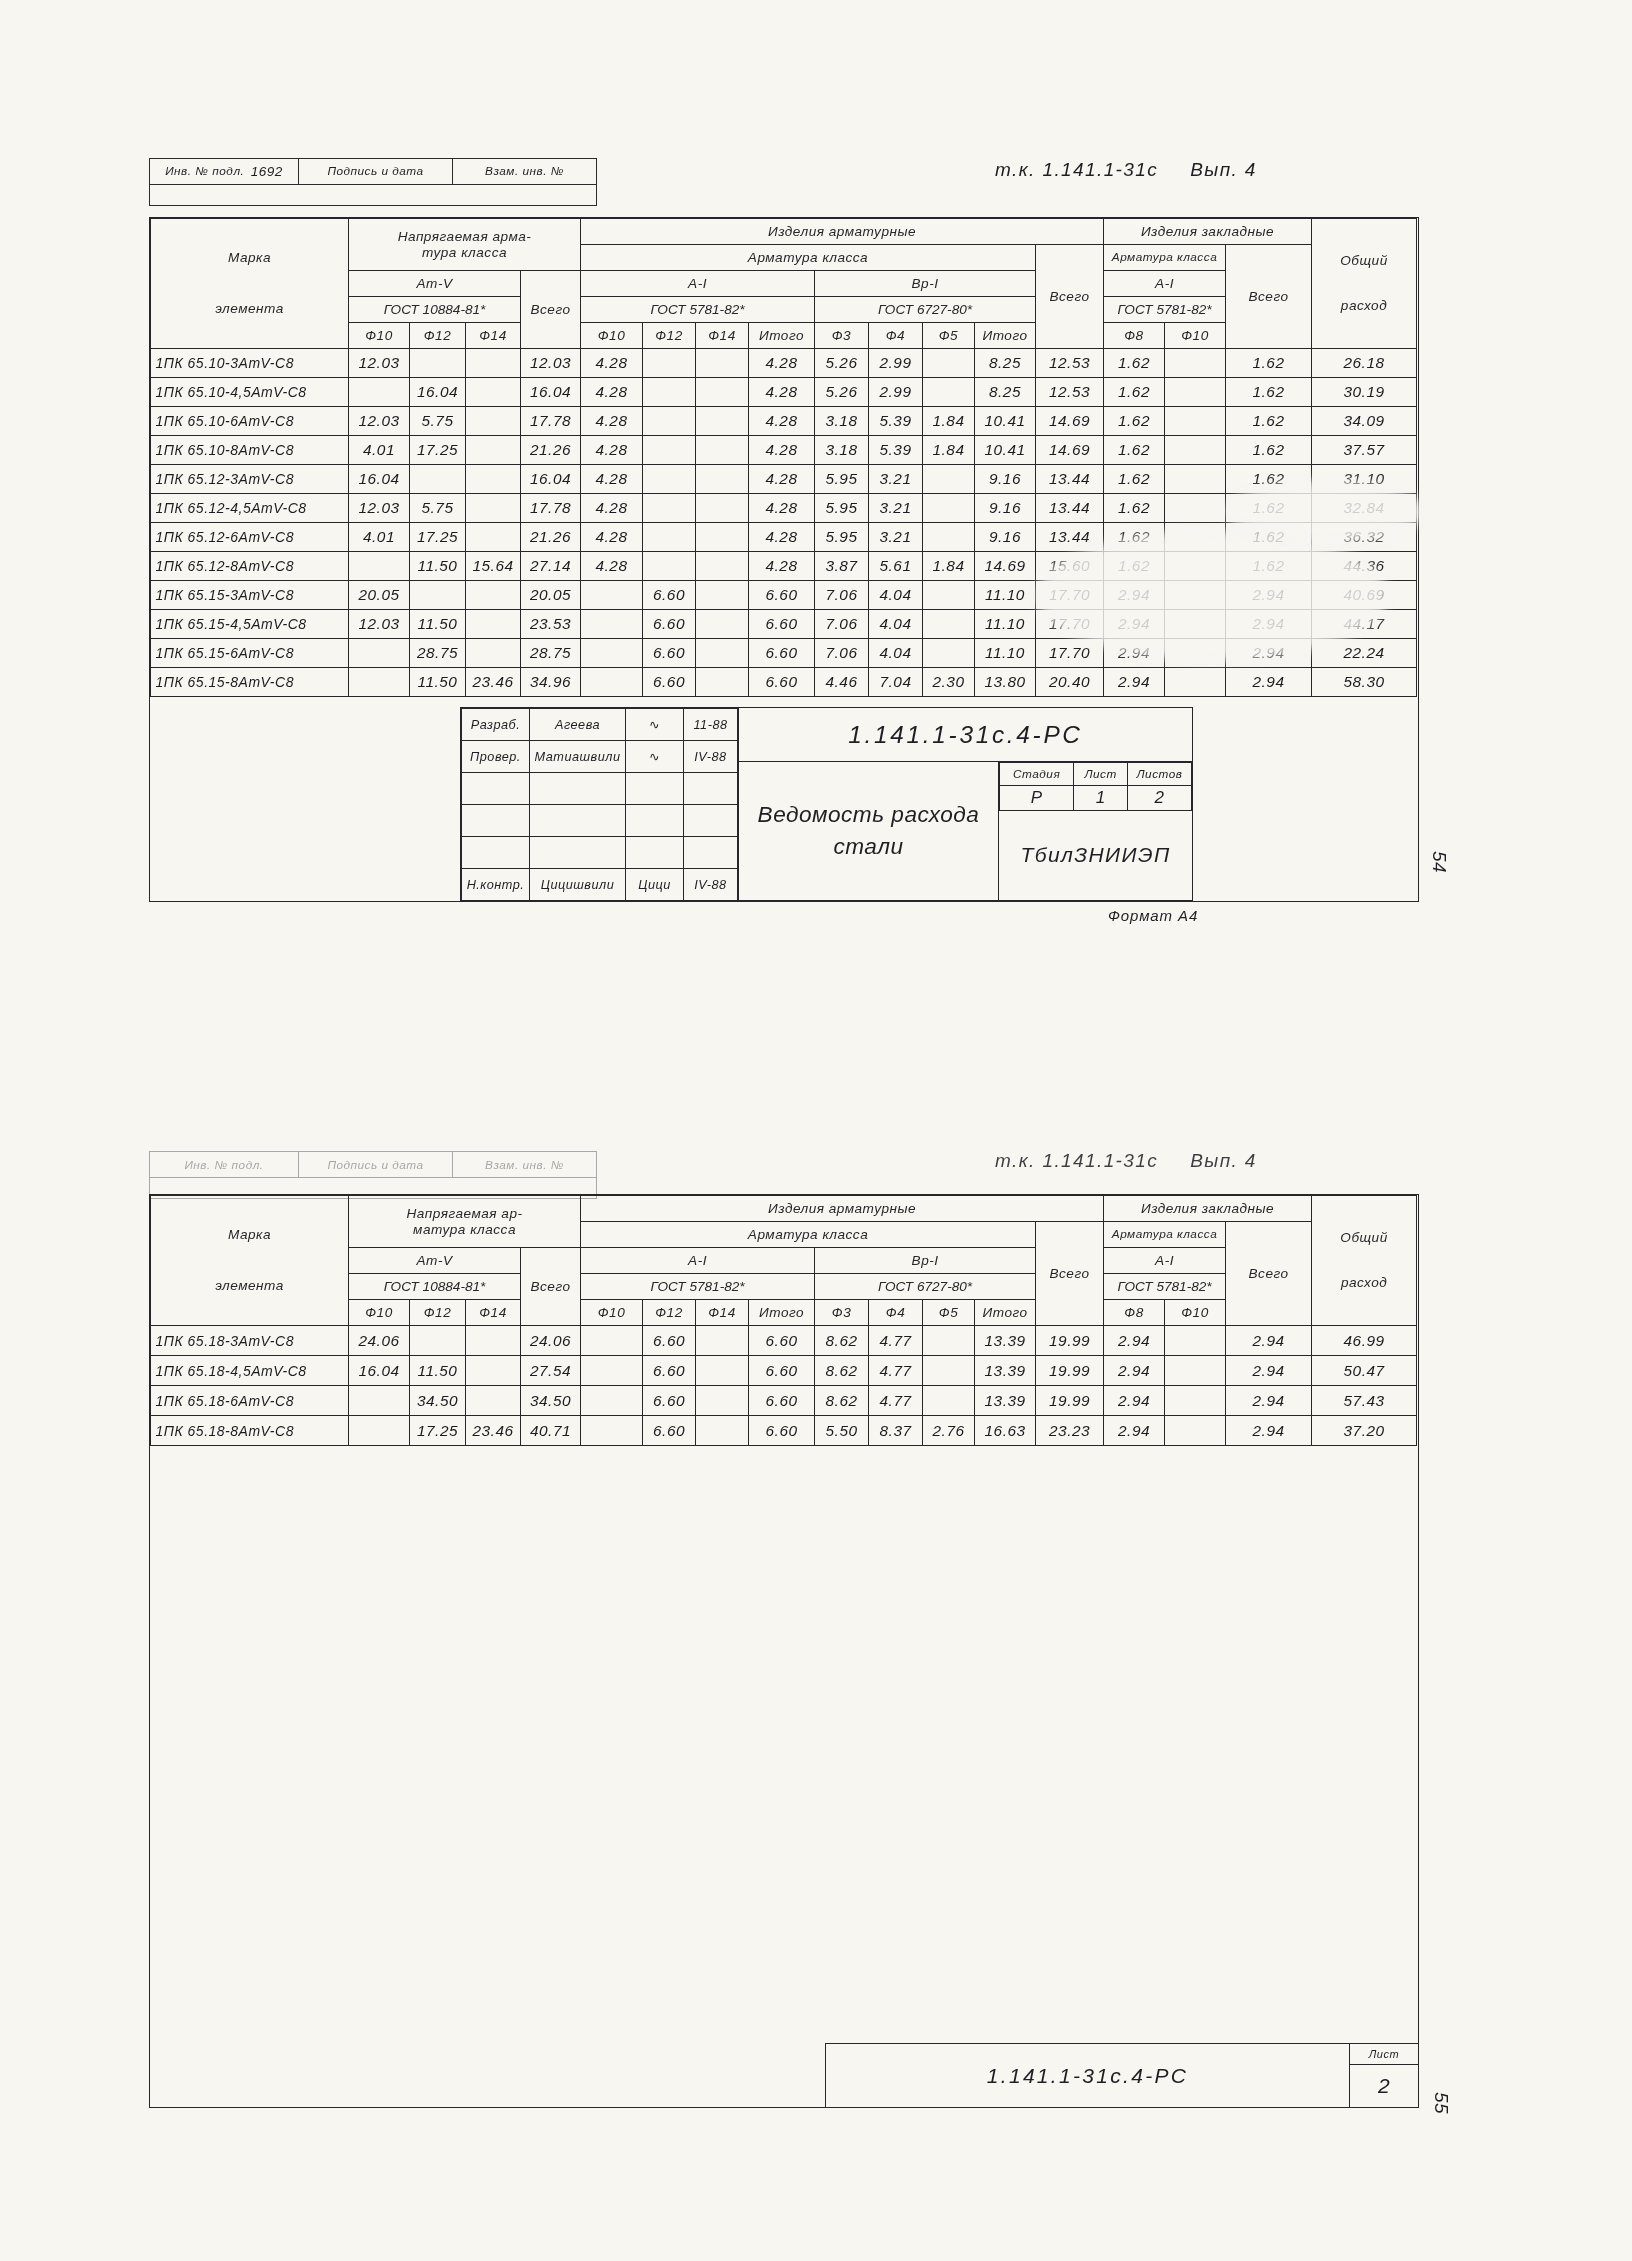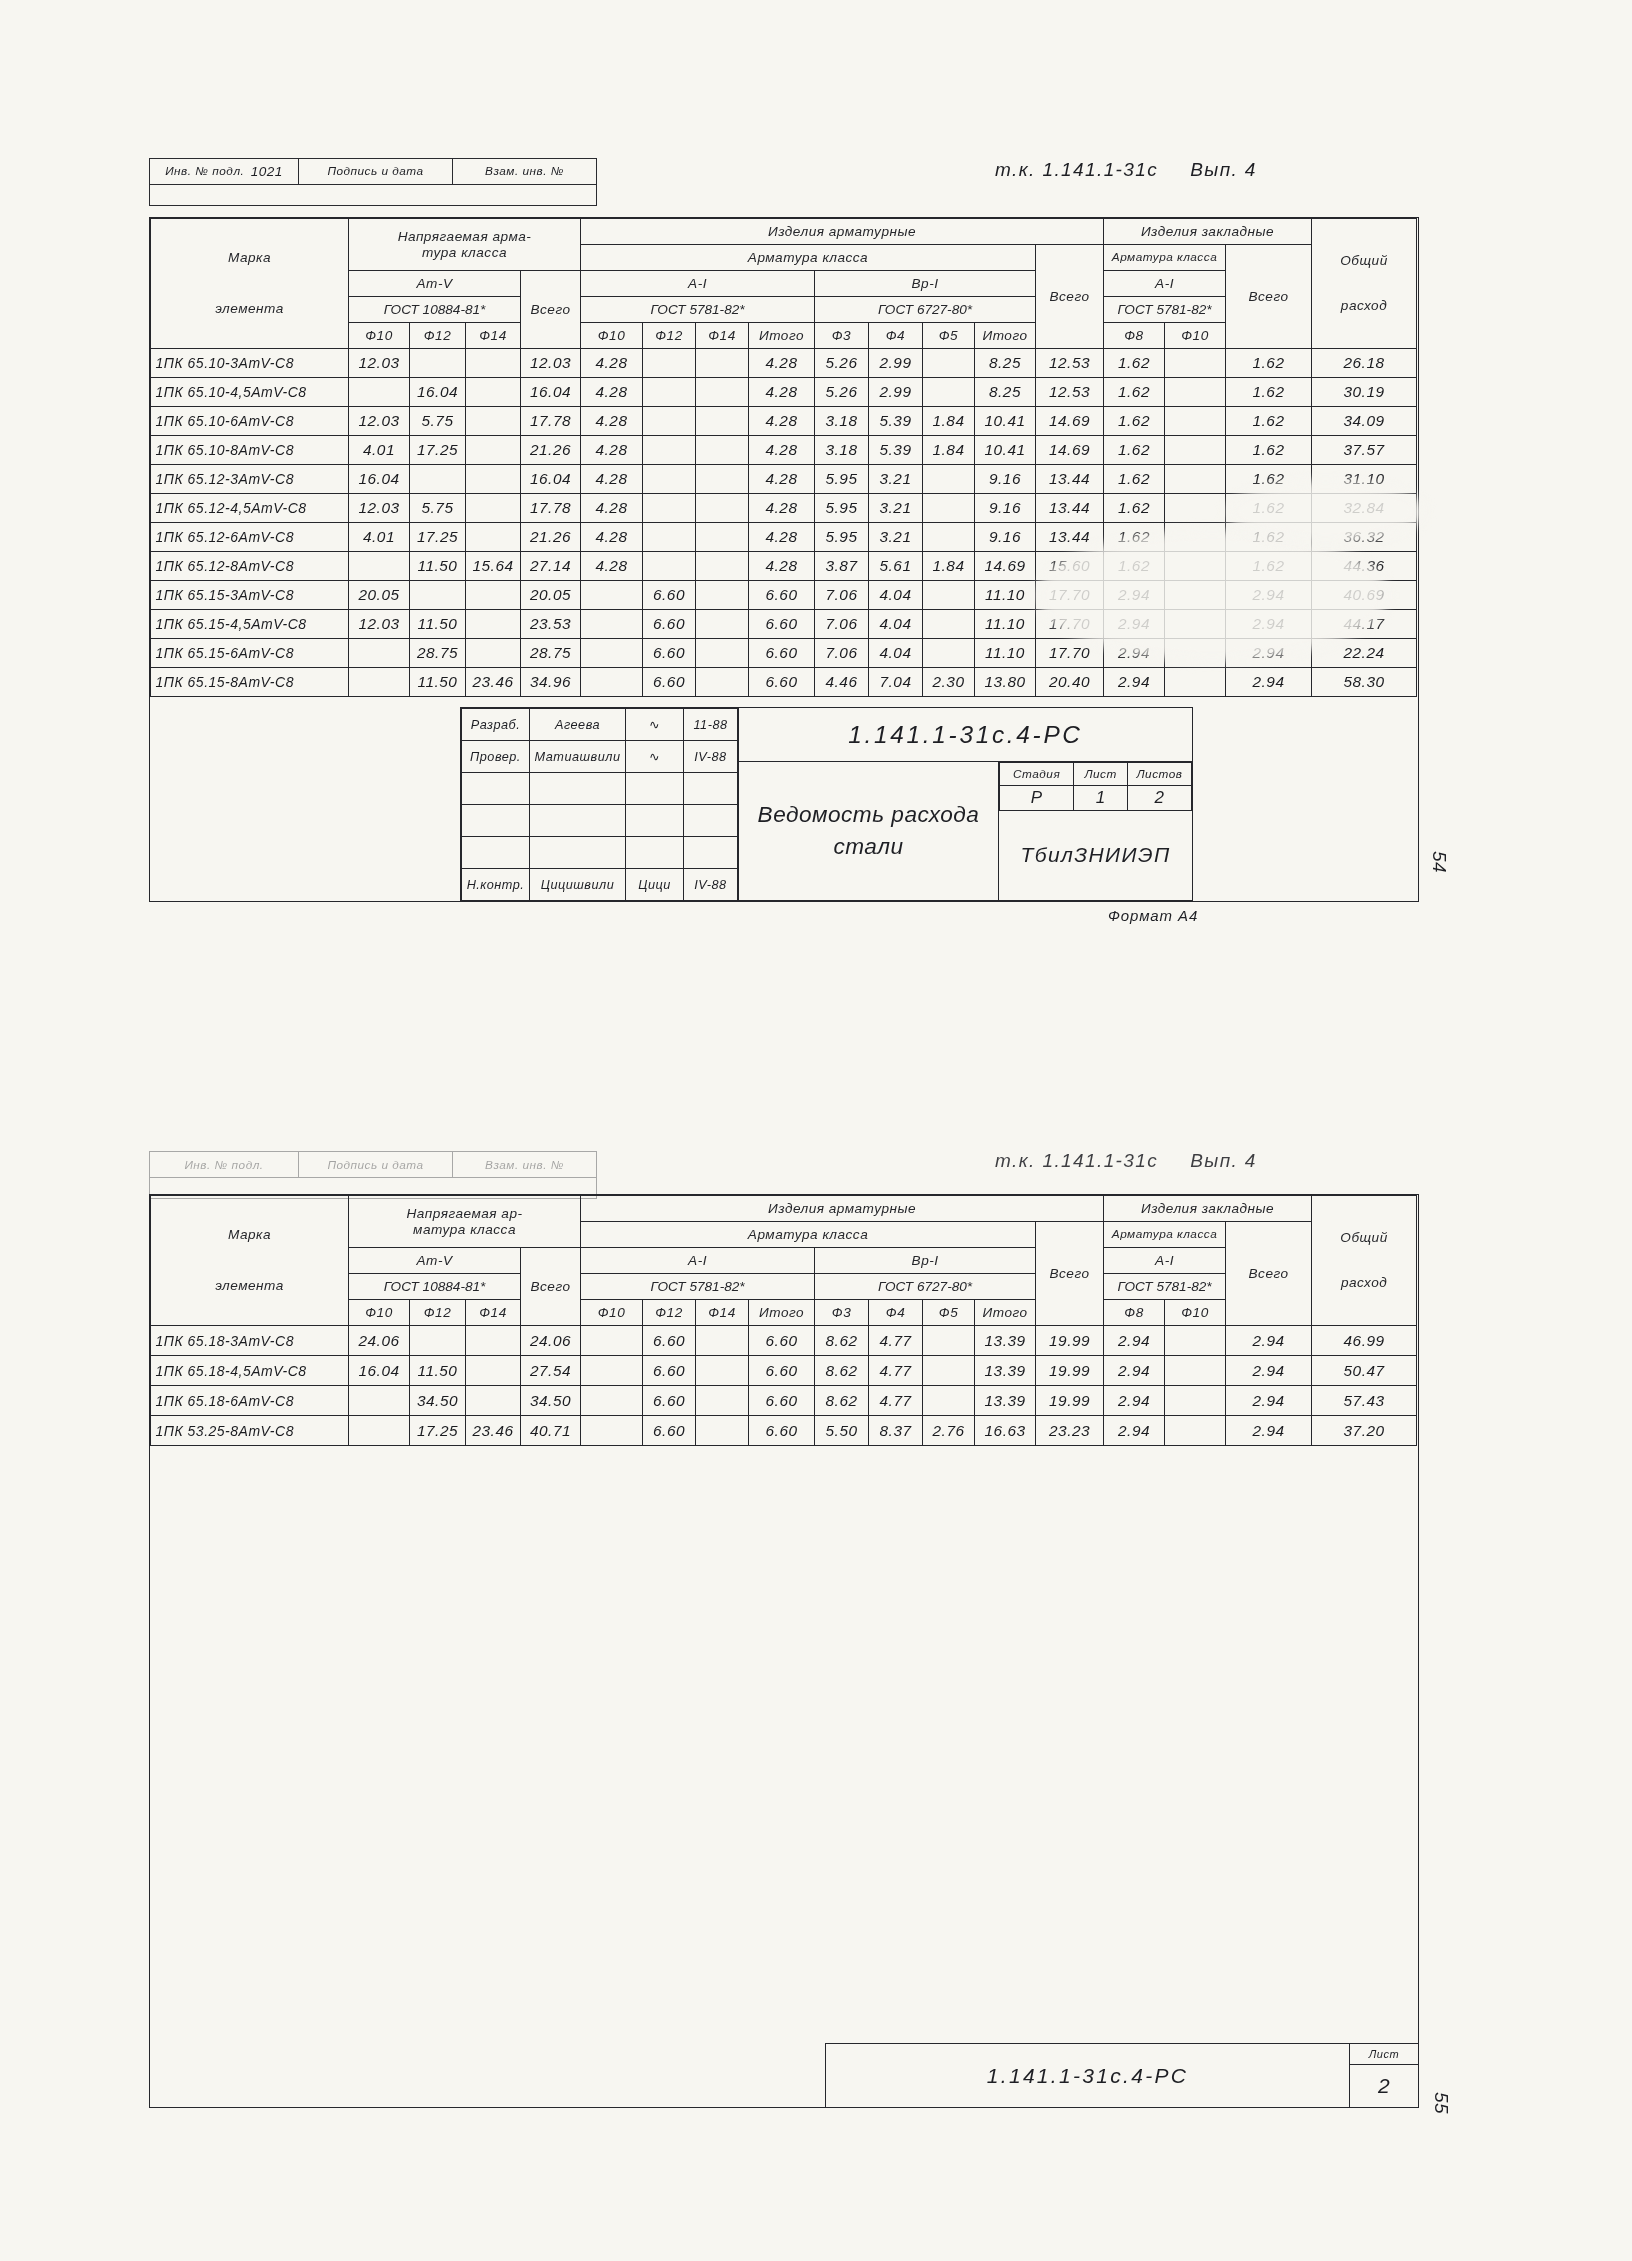--- a/index.html
+++ b/index.html
@@ -120,21 +120,21 @@
 </style>
 </head>
 <body>
 
 <div class="sheet" style="left:149px; top:157px; width:1280px; height:778px;">
 
   <div class="stamp-strip" style="left:0; top:0.9px;">
     <div class="stamp-row">
       <div class="stamp-cell" style="width:149px;">
         <span>Инв. № подл.</span>
-        <span class="hw">1021</span>
+        <span class="hw">1692</span>
       </div>
       <div class="stamp-cell" style="width:154px;">Подпись и дата</div>
       <div class="stamp-cell" style="width:145px;">Взам. инв. №</div>
     </div>
     <div class="stamp-row2"></div>
   </div>
 
   <div class="docref" style="left:846px; top:1.8px;">
     <span>т.к. 1.141.1-31с</span><span class="issue">Вып. 4</span>
   </div>
@@ -693,21 +693,21 @@
             <td class="num">4.77</td>
             <td class="num"></td>
             <td class="num">13.39</td>
             <td class="num">19.99</td>
             <td class="num">2.94</td>
             <td class="num"></td>
             <td class="num">2.94</td>
             <td class="num">57.43</td>
           </tr>
           <tr>
-            <td class="mark">1ПК 53.25-8АтV-С8</td>
+            <td class="mark">1ПК 65.18-8АтV-С8</td>
             <td class="num"></td>
             <td class="num">17.25</td>
             <td class="num">23.46</td>
             <td class="num">40.71</td>
             <td class="num"></td>
             <td class="num">6.60</td>
             <td class="num"></td>
             <td class="num">6.60</td>
             <td class="num">5.50</td>
             <td class="num">8.37</td>

